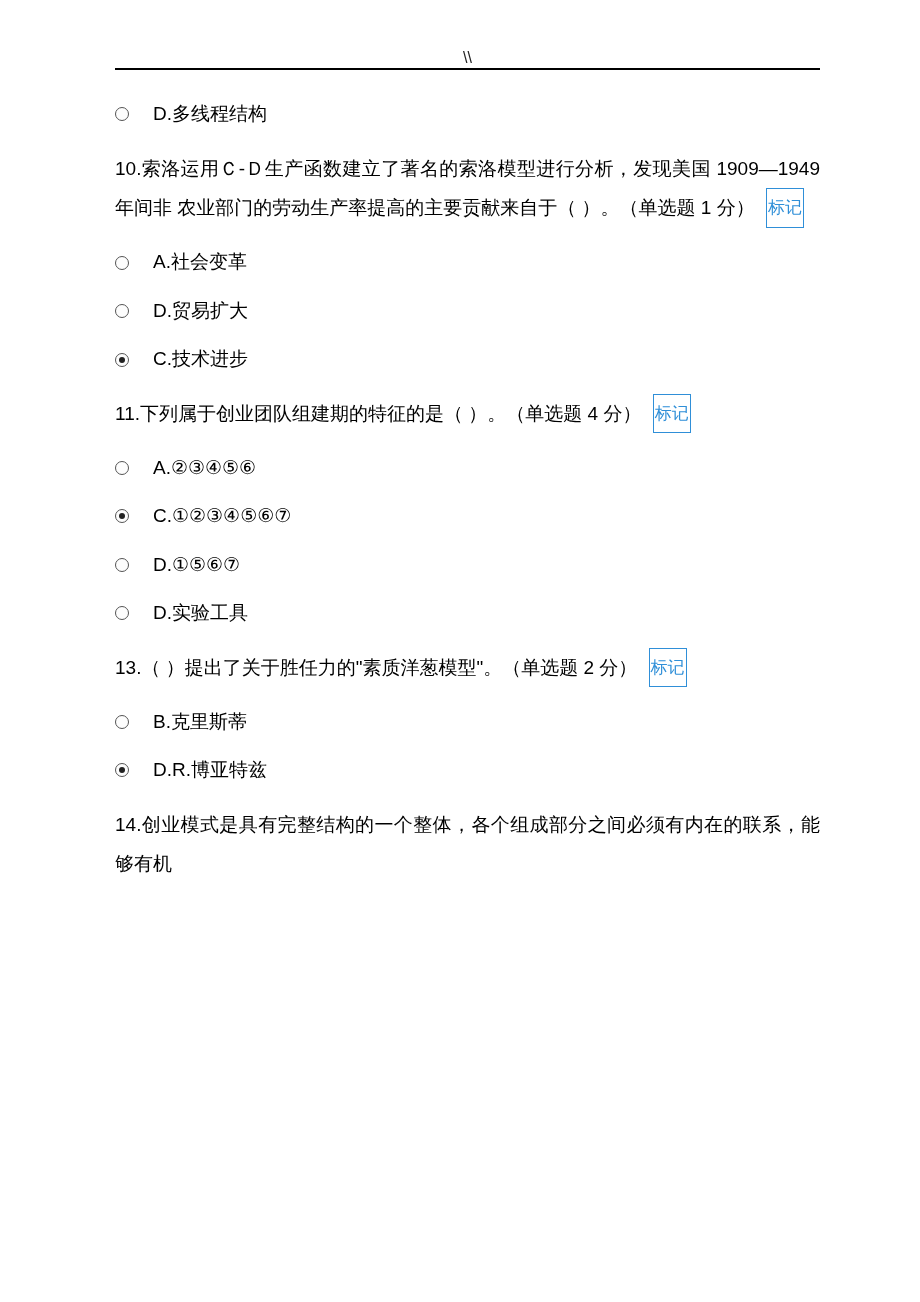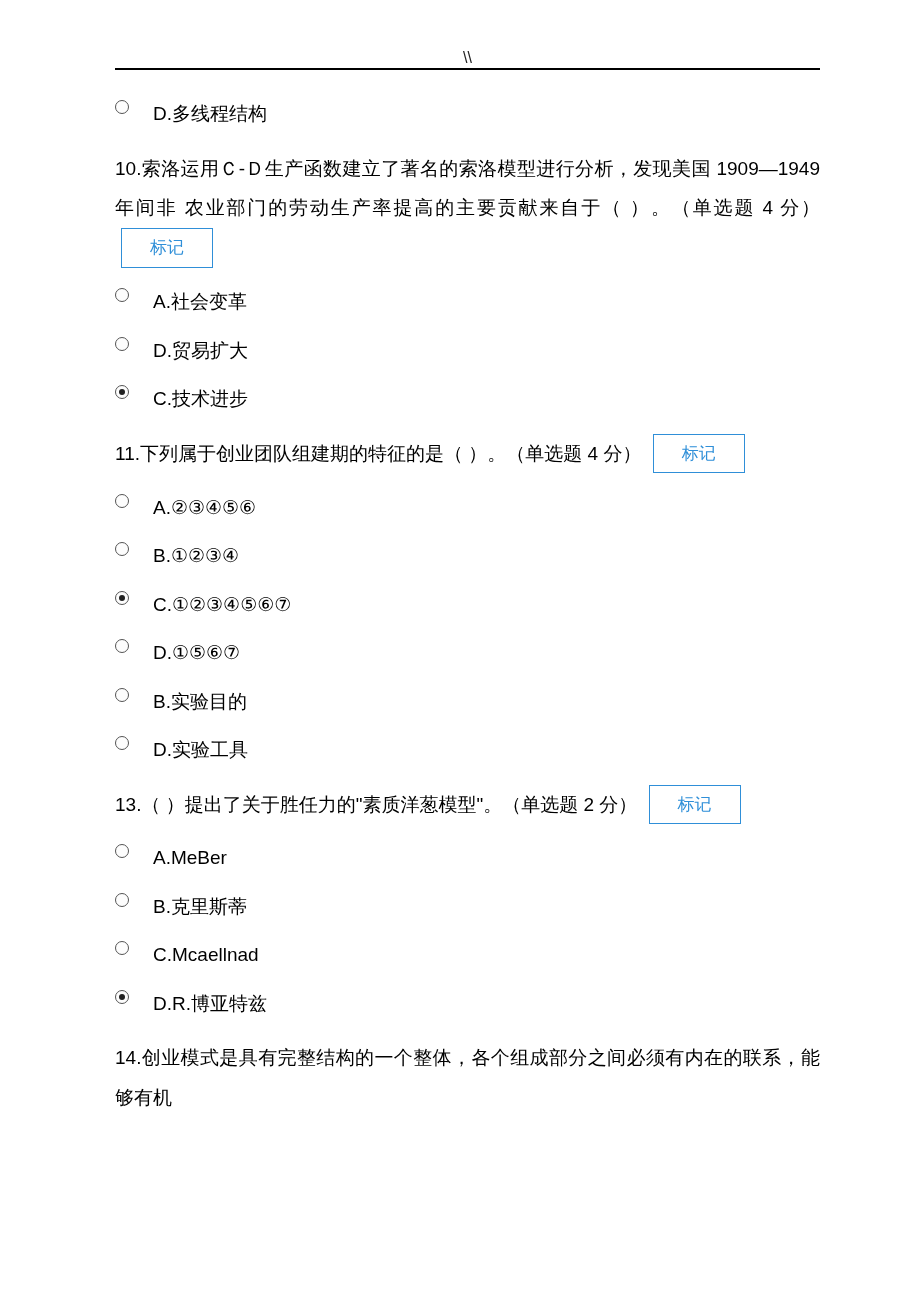--- a/index.html
+++ b/index.html
@@ -31,20 +31,21 @@
   .header-underline {
     position: absolute;
     left: 0;
     right: 0;
     top: 18px;
     height: 2px;
     background: #000;
   }
   .option-row {
     display: flex;
+    align-items: center;
     margin: 20px 0 20px 0;
   }
   .radio {
     display: inline-block;
     width: 14px;
     height: 14px;
     border: 1px solid #555;
     border-radius: 50%;
     margin-right: 24px;
     position: relative;
@@ -65,21 +66,21 @@
   .question {
     margin-top: 12px;
     line-height: 2.1;
     text-align: justify;
   }
   .mark-btn {
     display: inline-block;
     border: 1px solid #2f8fd8;
     color: #2f8fd8;
     font-size: 17px;
-    padding: 1px 28px;
+    padding: 1px 1px;
     margin-left: 6px;
     vertical-align: 1px;
     background: #fff;
   }
   .q14 {
     margin-top: 14px;
     line-height: 2.1;
     text-align: justify;
   }
 </style>
@@ -93,21 +94,21 @@
     <div class="header-underline"></div>
   </div>
 
   <div class="option-row">
     <span class="radio"></span>
     <span>D.多线程结构</span>
   </div>
 
   <div class="question">
     <span>10.索洛运用Ｃ‐Ｄ生产函数建立了著名的索洛模型进行分析，发现美国 1909—1949 年间非</span>
-    <span>农业部门的劳动生产率提高的主要贡献来自于（ ）。（单选题 4 分）</span>
+    <span>农业部门的劳动生产率提高的主要贡献来自于（ ）。（单选题 1 分）</span>
     <span class="mark-btn">标记</span>
   </div>
   <div class="option-row">
     <span class="radio"></span>
     <span>A.社会变革</span>
   </div>
   <div class="option-row">
     <span class="radio"></span>
     <span>D.贸易扩大</span>
   </div>
@@ -118,56 +119,40 @@
 
   <div class="question">
     <span>11.下列属于创业团队组建期的特征的是（ ）。（单选题 4 分）</span>
     <span class="mark-btn">标记</span>
   </div>
   <div class="option-row">
     <span class="radio"></span>
     <span>A.②③④⑤⑥</span>
   </div>
   <div class="option-row">
-    <span class="radio"></span>
-    <span>B.①②③④</span>
-  </div>
-  <div class="option-row">
     <span class="radio selected"></span>
     <span>C.①②③④⑤⑥⑦</span>
   </div>
   <div class="option-row">
     <span class="radio"></span>
     <span>D.①⑤⑥⑦</span>
   </div>
 
-  <div class="option-row">
-    <span class="radio"></span>
-    <span>B.实验目的</span>
-  </div>
   <div class="option-row">
     <span class="radio"></span>
     <span>D.实验工具</span>
   </div>
 
   <div class="question">
     <span>13.（ ）提出了关于胜任力的"素质洋葱模型"。（单选题 2 分）</span>
     <span class="mark-btn">标记</span>
   </div>
   <div class="option-row">
     <span class="radio"></span>
-    <span>A.MeBer</span>
-  </div>
-  <div class="option-row">
-    <span class="radio"></span>
     <span>B.克里斯蒂</span>
-  </div>
-  <div class="option-row">
-    <span class="radio"></span>
-    <span>C.Mcaellnad</span>
   </div>
   <div class="option-row">
     <span class="radio selected"></span>
     <span>D.R.博亚特兹</span>
   </div>
 
   <div class="q14">
     <span>14.创业模式是具有完整结构的一个整体，各个组成部分之间必须有内在的联系，能够有机</span>
   </div>
 

